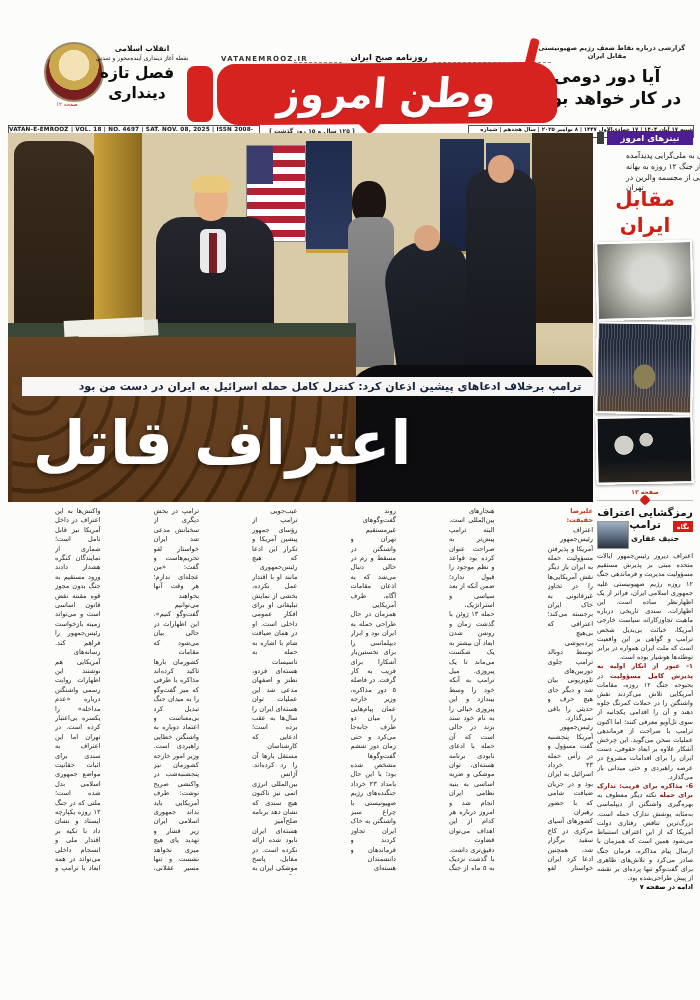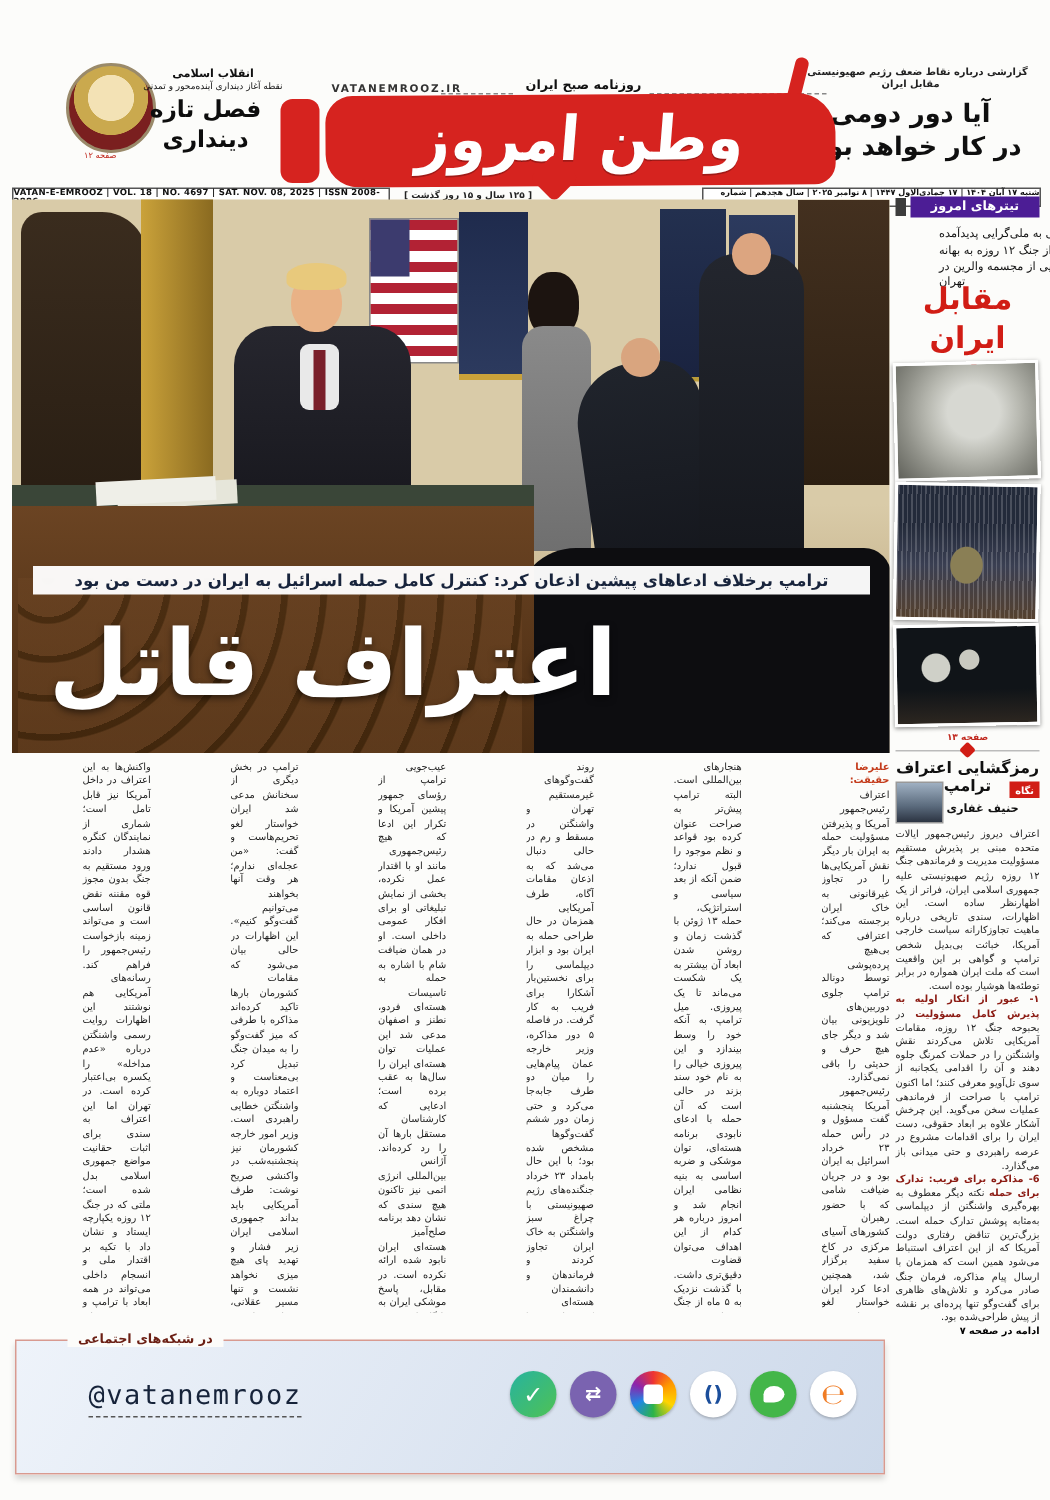--- a/index.html
+++ b/index.html
@@ -66,21 +66,21 @@
   .bend-body{left:382px;top:108px;width:84px;height:150px;background:linear-gradient(#20242c,#14161c);border-radius:40px 30px 0 0;transform:rotate(-8deg);}
   .suit-right{left:458px;top:36px;width:70px;height:250px;background:linear-gradient(#23262e,#121419);border-radius:24px 24px 0 0;}
   .suit-head{left:480px;top:22px;width:26px;height:28px;background:#dca580;border-radius:50%;}
   .fainted{left:336px;top:232px;width:250px;height:140px;background:#0d0d10;border-radius:40px 18px 0 0;}
   .desktop{left:-4px;top:190px;width:352px;height:16px;background:#3a4638;}
   .papers{left:56px;top:186px;width:80px;height:16px;background:#efefe8;transform:rotate(-3deg);box-shadow:14px 3px 0 #e6e6da;}
   .desk{left:-6px;top:204px;width:354px;height:168px;background:linear-gradient(#6b4423,#4a2c12);}
   .desk-carve{left:4px;top:252px;width:336px;height:118px;
       background:repeating-radial-gradient(circle at 20px 0,#3a2208 0 4px,#6b4423 5px 26px);opacity:.55;}
   .photo-kicker{left:14px;top:244px;width:558px;height:19px;background:rgba(255,255,255,.96);
-      display:flex;align-items:center;justify-content:center;font-size:11px;font-weight:800;color:#18243c;}
+      display:flex;align-items:center;justify-content:center;font-size:11px;font-weight:800;color:#18243c;padding-left:29px;}
   .photo-headline{left:10px;top:260px;width:408px;text-align:center;font-size:61px;font-weight:900;color:#fff;
       text-shadow:0 2px 5px rgba(0,0,0,.55);line-height:100px;}
 
   
   .cols{left:8px;top:507px;width:585px;height:368px;display:flex;gap:6px;}
   .col{width:92px;height:100%;overflow:hidden;font-size:6.6px;line-height:9.4px;text-align:justify;color:#1c1c1c;margin-left:47px;}
   .lead{color:#c43b1b;font-weight:bold;}
 
   
   .sb-square{left:597px;top:132px;width:7px;height:12px;background:#3c3c3c;}
@@ -232,30 +232,14 @@
     <br>
     <span class="op-t">۱- عبور از انکار اولیه به پذیرش کامل مسؤولیت</span>
     <span>در بحبوحه جنگ ۱۲ روزه، مقامات آمریکایی تلاش می‌کردند نقش واشنگتن را در حملات کمرنگ جلوه دهند و آن را اقدامی یکجانبه از سوی تل‌آویو معرفی کنند؛ اما اکنون ترامپ با صراحت از فرماندهی عملیات سخن می‌گوید. این چرخش آشکار علاوه بر ابعاد حقوقی، دست ایران را برای اقدامات مشروع در عرصه راهبردی و حتی میدانی باز می‌گذارد.</span>
     <br>
     <span class="op-t">6- مذاکره برای فریب: تدارک برای حمله</span>
     <span>نکته دیگر معطوف به بهره‌گیری واشنگتن از دیپلماسی به‌مثابه پوشش تدارک حمله است. بزرگ‌ترین تناقض رفتاری دولت آمریکا که از این اعتراف استنباط می‌شود همین است که همزمان با ارسال پیام مذاکره، فرمان جنگ صادر می‌کرد و تلاش‌های ظاهری برای گفت‌وگو تنها پرده‌ای بر نقشه از پیش طراحی‌شده بود.</span>
     <br>
     <span class="op-cont">ادامه در صفحه ۷</span>
   </div>
 
-  <div class="abs social">
-    <div class="legend">در شبکه‌های اجتماعی</div>
-    <div class="handle">@vatanemrooz</div>
-    <div class="icons">
-      <div class="icon ic1">✓</div>
-      <div class="icon ic2">⇄</div>
-      <div class="icon ic3">
-          <span class="dot"></span>
-        </div>
-      <div class="icon ic4">()</div>
-      <div class="icon ic5">
-          <span class="bub"></span>
-        </div>
-      <div class="icon ic6">℮</div>
-    </div>
-  </div>
 
 </div>
 
 </body></html>

